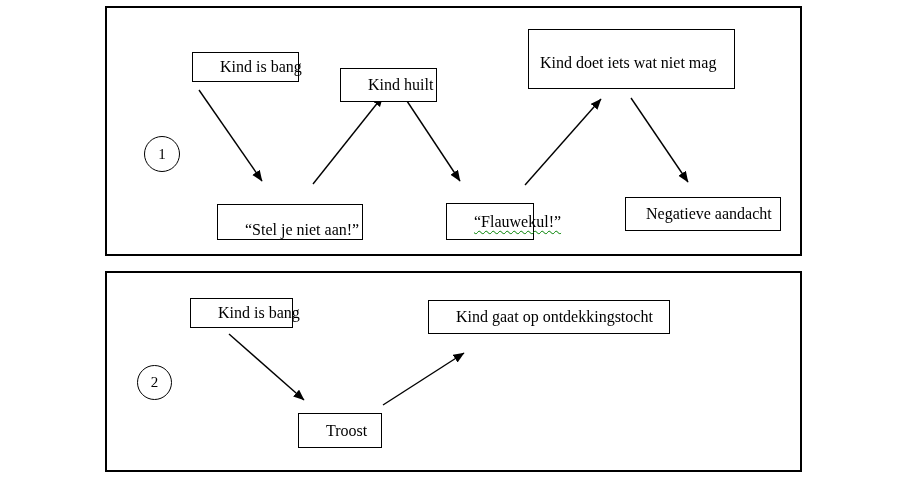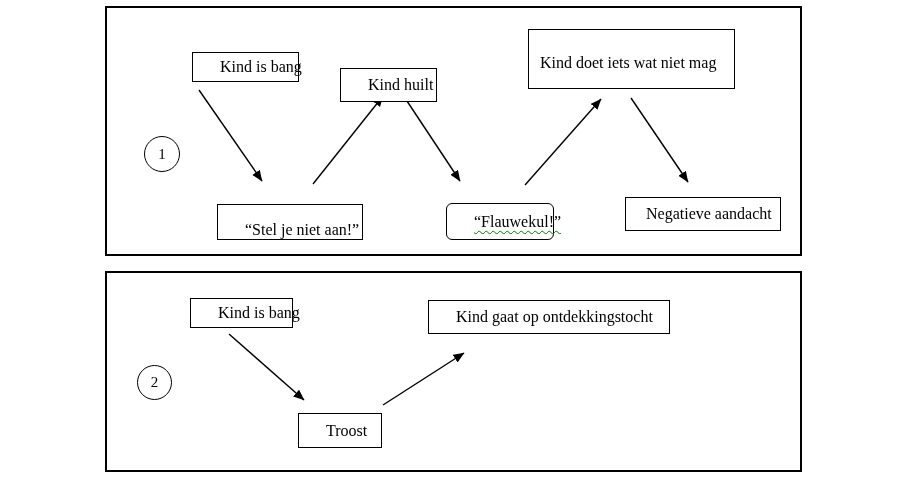--- a/index.html
+++ b/index.html
@@ -100,21 +100,21 @@
   </div>
 
   <div class="node multiline" style="left:528px; top:29px; width:207px; height:60px; padding-left:11px;">
     <span style="display:block;margin-top:16px;">Kind doet iets wat niet mag</span>
   </div>
 
   <div class="node" style="left:217px; top:204px; width:146px; height:36px;align-items:flex-end;">
     <span>“Stel je niet aan!”</span>
   </div>
 
-  <div class="node" style="left:446px; top:203px; width:108px; height:37px;border-radius:6px;">
+  <div class="node" style="left:446px; top:203px; width:88px; height:37px;">
     <span class="squiggle">“Flauwekul!”</span>
   </div>
 
   <div class="node" style="left:625px; top:197px; width:156px; height:34px; padding-left:20px;">
     <span>Negatieve aandacht</span>
   </div>
 
   <div class="badge" style="left:137px; top:365px; width:35px; height:35px;">
     <span>2</span>
   </div>

